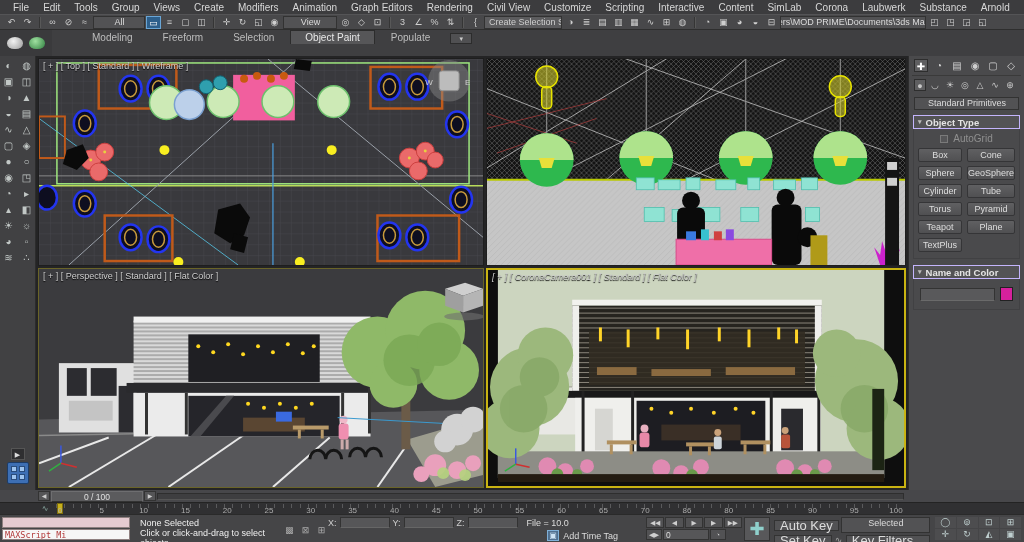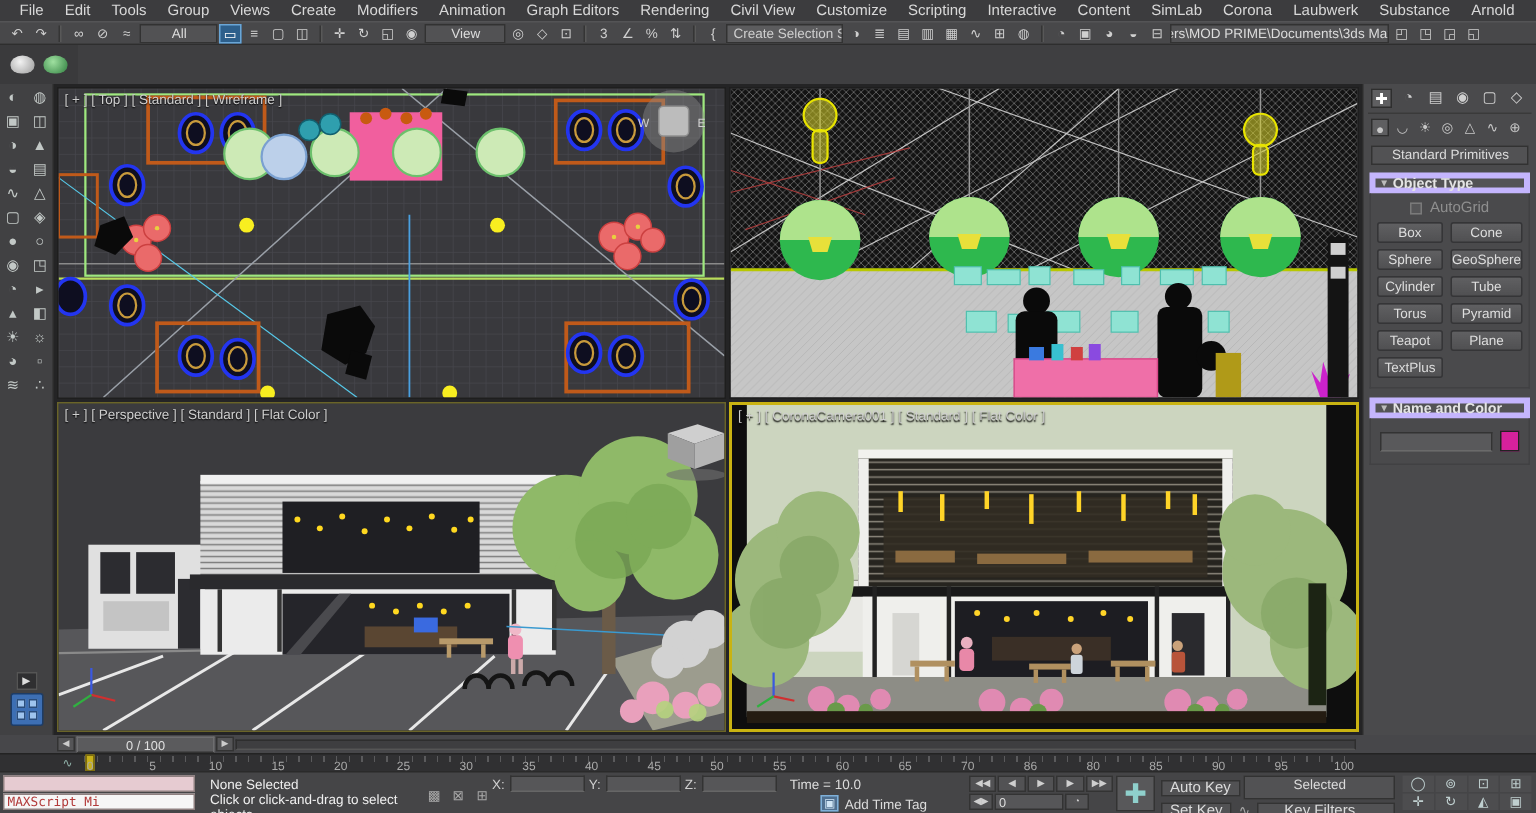--- a/index.html
+++ b/index.html
@@ -43,34 +43,34 @@
   .ltb-icon { width:16px; height:15px; text-align:center; line-height:15px; font-size:10px; color:#c2c8c6; cursor:default; }
   .rail-bottom { margin-top:auto; display:flex; flex-direction:column; align-items:center; gap:2px; padding-bottom:6px; }
   .flyout-btn { width:14px; height:12px; background:#2f2f31; border:1px solid #555; color:#ddd; font-size:7px; text-align:center; line-height:11px; }
   .layout-btn { width:22px; height:22px; background:#3d6fb4; border:1px solid #1d3c66; border-radius:2px; display:grid; grid-template-columns:1fr 1fr; grid-template-rows:1fr 1fr; gap:2px; padding:3px; }
   .layout-btn span { background:#9ec4ee; border:1px solid #2a4d7c; }
 
   .viewports { width:872px; background:#242425; display:grid; grid-template-columns:446px 420px; grid-template-rows:208px 220px; gap:2px; padding:2px 2px; }
   .vp { position:relative; overflow:hidden; background:#3a3a3d; border:1px solid #1e1e1e; }
   .vp svg { position:absolute; inset:0; width:100%; height:100%; }
   .vp-label { position:absolute; top:2px; left:4px; font-size:9px; color:#cfcfcf; text-shadow:0 1px 1px #000; z-index:3; cursor:default; }
-  .vp-br { border:2px solid #c9b312; }
+  .vp-br { border:2px solid #c9b312;font-style:italic; }
   .vp-bl { border:1px solid #6a6428; }
 
   
   .cmd-panel { flex:1; background:#4a4a4c; border-left:1px solid #2c2c2c; padding:2px 3px; }
   .cp-tabs { display:flex; gap:4px; padding:1px 2px 3px 2px; border-bottom:1px solid #3a3a3a; }
   .cp-tab { width:14px; height:13px; text-align:center; line-height:13px; color:#cfcfcf; font-size:10px; }
   .cp-tab.active { background:#5f5f61; border:1px solid #2e2e2e; color:#fff; }
   .cp-cats { display:flex; gap:3px; padding:3px 2px; }
   .cp-cat { width:12px; height:12px; text-align:center; line-height:12px; color:#c8c8c8; font-size:9px; }
   .cp-cat.active { background:#5f5f61; border:1px solid #2e2e2e; }
   .cp-dropdown { margin:3px 2px 5px 2px; }
   .rollout { margin:0 1px 6px 1px; }
-  .rollout-header { height:14px; background:#535355; border:4px solid #c4b5fd; display:flex; align-items:center; gap:4px; padding:0 4px; font-weight:bold; font-size:9.5px; color:#e4e4e4; }
+  .rollout-header { height:14px; background:#535355; border:1px solid #c4b5fd; display:flex; align-items:center; gap:4px; padding:0 4px; font-weight:bold; font-size:9.5px; color:#e4e4e4; }
   .rollout-header .rcaret { font-size:7px; color:#bbb; }
   .rollout-body { padding:4px 4px 6px 4px; background:#4a4a4c; border:1px solid #414143; border-top:none; }
   .autogrid-row { display:flex; align-items:center; gap:5px; justify-content:center; color:#8f8f8f; padding-bottom:4px; }
   .cbx { width:8px; height:8px; background:#565658; border:1px solid #7a7a7a; }
   .obj-grid { display:grid; grid-template-columns:1fr 1fr; gap:4px 5px; }
   .obj-btn { height:14px; background:linear-gradient(#606062,#505052); border:1px solid #353537; border-radius:2px; color:#dedede; font-size:9px; display:flex; align-items:center; justify-content:center; cursor:default; }
   .nc-row { display:flex; align-items:center; gap:5px; padding:4px 2px 2px 2px; }
   .nc-field { flex:1; height:13px; background:#59595b; border:1px solid #333; border-bottom-color:#6a6a6a; }
   .nc-swatch { width:13px; height:14px; border:1px solid #222; }
 
@@ -103,21 +103,21 @@
   .att-row { display:flex; align-items:center; gap:4px; justify-content:flex-end; padding:2px 28px 0 0; color:#dcdcdc; }
   .att-icon { width:12px; height:11px; background:#4f6f8f; border:1px solid #7fb0d8; color:#cfe4f4; font-size:8px; text-align:center; line-height:10px; }
   .sb-play { width:96px; display:flex; flex-direction:column; gap:1px; padding:2px 0; }
   .play-row { display:flex; gap:1px; }
   .pbtn { flex:1; height:11px; background:#525254; border:1px solid #333; color:#cfcfcf; font-size:6.5px; text-align:center; line-height:10px; white-space:nowrap; }
   .frame-field { width:46px; height:11px; background:#565658; border:1px solid #333; color:#ddd; font-size:8.5px; padding:0 2px; line-height:10px; }
   .sb-keybig { width:30px; display:flex; align-items:center; justify-content:center; }
   .keybig-btn { width:26px; height:24px; background:#58585a; border:1px solid #333; color:#8fd0cc; font-size:18px; line-height:22px; text-align:center; }
   .sb-keys { width:160px; display:flex; flex-direction:column; gap:1px; padding:2px 2px; }
   .keys-row { display:flex; gap:2px; align-items:center; }
-  .kbtn { height:11px; background:#525254; border:1px solid #333; color:#dcdcdc; font-size:10px; padding:0 5px; line-height:10px; white-space:nowrap; }
+  .kbtn { height:11px; background:#525254; border:1px solid #333; color:#dcdcdc; font-size:13px; padding:0 5px; line-height:10px; white-space:nowrap; }
   .sel-combo { flex:1; height:16px; }
   .kf-btn { flex:1; text-align:center; }
   .sb-nav { width:92px; display:grid; grid-template-columns:repeat(4,1fr); grid-template-rows:1fr 1fr; gap:1px; padding:2px 3px; }
   .nav-ic { background:#4d4d4f; color:#bfcfcf; text-align:center; line-height:11px; font-size:9px; }
 </style>
 </head>
 <body>
 
 <div class="app">
 
@@ -207,20 +207,28 @@
       <span class="tbtn">◲</span>
       <span class="tbtn">◱</span>
     </div>
 
   <div class="ribbon">
     <div class="ribbon-left">
       <span class="teapot-glyph teapot-white"></span>
       <span class="teapot-glyph teapot-green"></span>
     </div>
     <div class="ribbon-main">
+      <div class="ribbon-tabs" id="ribbon-tabs">
+          <span class="ribbon-tab">Modeling</span>
+          <span class="ribbon-tab">Freeform</span>
+          <span class="ribbon-tab">Selection</span>
+          <span class="ribbon-tab active">Object Paint</span>
+          <span class="ribbon-tab">Populate</span>
+          <span class="ribbon-menu-btn">▾</span>
+        </div>
     </div>
   </div>
 
   <div class="main">
 
     <div class="left-rail">
       <div class="ltb-grid" id="left-icons">
           <span class="ltb-icon">◐</span>
           <span class="ltb-icon">◍</span>
           <span class="ltb-icon">▣</span>
@@ -812,21 +820,21 @@
         <span class="sb-ic">⊞</span>
       </div>
     <div class="sb-coords">
       <div class="coord-row">
         <span class="coord-label">X:</span>
         <div class="coord-field"></div>
         <span class="coord-label">Y:</span>
         <div class="coord-field"></div>
         <span class="coord-label">Z:</span>
         <div class="coord-field"></div>
-        <span class="grid-label">Time = 10.0</span>
+        <span class="grid-label">File = 10.0</span>
       </div>
       <div class="att-row">
         <span class="att-icon">▣</span>
         <span>Add Time Tag</span>
       </div>
     </div>
     <div class="sb-play">
       <div class="play-row" id="play-row">
           <div class="pbtn">◀◀</div>
           <div class="pbtn">◀</div>

